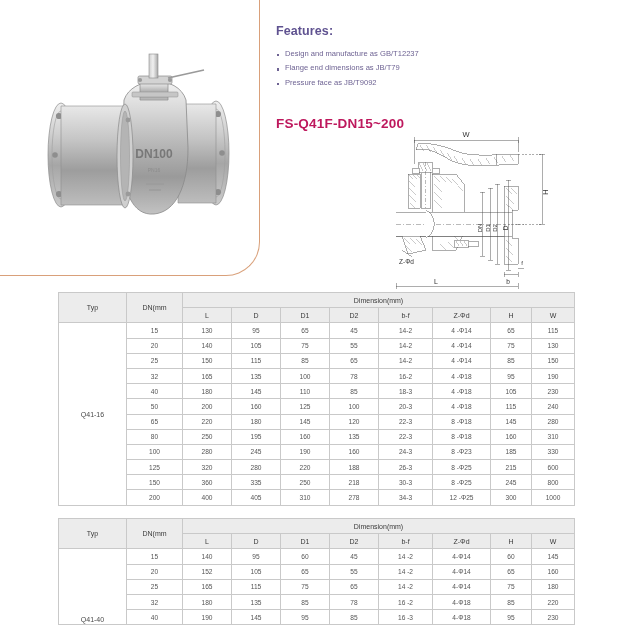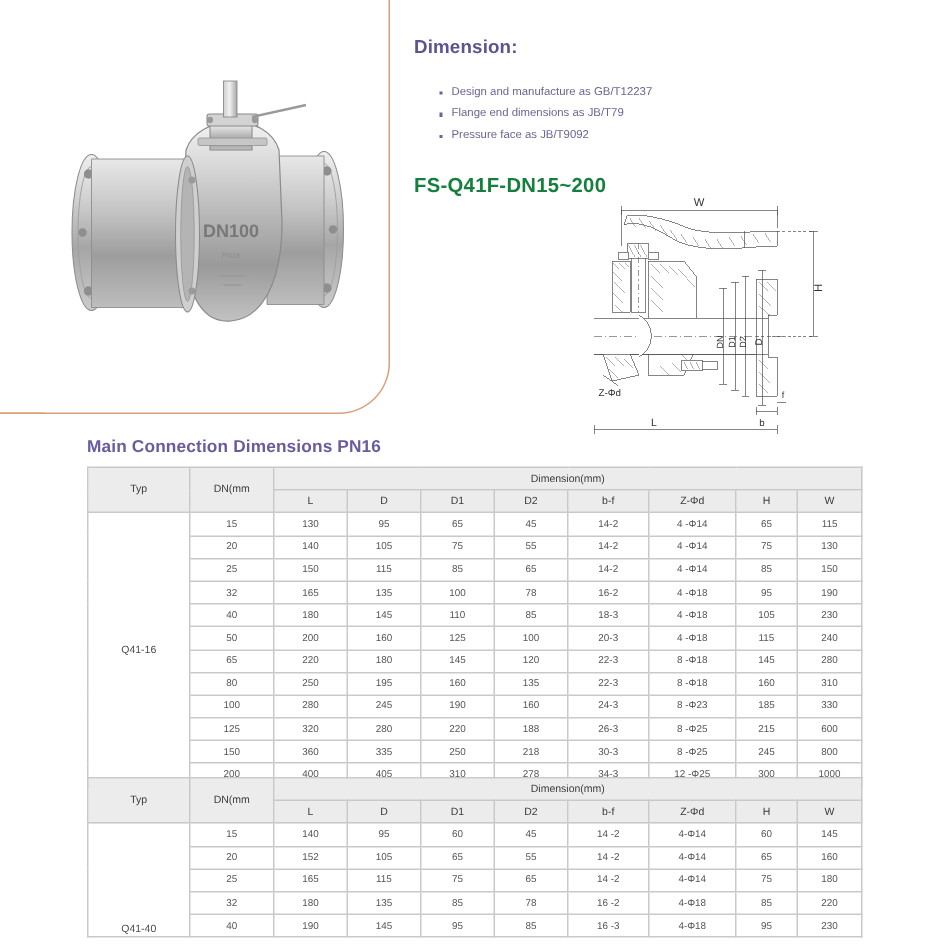--- a/index.html
+++ b/index.html
@@ -29,32 +29,32 @@
     position:absolute;left:28px;top:48px;width:225px;height:212px;
   }
   
   #features{
     position:absolute;left:276px;top:24px;width:215px;
   }
   #features h2{
     margin:0 0 9px 0;font-size:12.5px;font-weight:bold;color:#5f5290;
     letter-spacing:.1px;
   }
-  #features ul{margin:16px;padding:0;list-style:none;}
+  #features ul{margin:0;padding:0;list-style:none;}
   #features li{
     font-size:7.6px;color:#6e6393;line-height:1.9;
     padding-left:9px;position:relative;white-space:nowrap;
   }
   #features li:before{
     content:"";position:absolute;left:1px;top:7px;
     width:2.2px;height:2.2px;background:#6e6393;
   }
   #model-code{
     position:absolute;left:276px;top:116px;
-    font-size:13.5px;font-weight:bold;color:#15803d;letter-spacing:.2px;
+    font-size:13.5px;font-weight:bold;color:#be185d;letter-spacing:.2px;
   }
   
   #drawing{position:absolute;left:396px;top:124px;width:232px;height:168px;}
   
   .section{position:absolute;left:58px;width:516px;}
   .section-title{
     font-size:11.5px;font-weight:bold;color:#6b5b9e;margin:0 0 7px 0;
     letter-spacing:.1px;
   }
   table.dims{
@@ -149,21 +149,21 @@
 
     <path d="M140 30 L176 22" stroke="#9a9a9a" stroke-width="1.7" fill="none"></path>
     <rect x="104" y="44" width="46" height="5" rx="1" fill="#c6c6c6" stroke="#8e8e8e" stroke-width=".5"></rect>
 
     <circle cx="100" cy="72" r="2.4" fill="#9a9a9a"></circle>
     <circle cx="100" cy="146" r="2.4" fill="#9a9a9a"></circle>
   </svg>
 </div>
 
 <div id="features">
-  <h2>Dimension:</h2>
+  <h2>Features:</h2>
   <ul>
     <li>Design and manufacture as GB/T12237</li>
     <li>Flange end dimensions as JB/T79</li>
     <li>Pressure face as JB/T9092</li>
   </ul>
 </div>
 <div id="model-code">FS-Q41F-DN15~200</div>
 
 <div id="drawing">
   <svg viewBox="0 0 232 168" width="232" height="168">
@@ -269,21 +269,20 @@
         <line x1="0" y1="162" x2="122" y2="162"></line>
         <path d="M0 159 L0 165 M122 159 L122 165"></path>
         <text x="40" y="160" font-family="Liberation Sans, sans-serif" font-size="7" fill="#333" text-anchor="middle" stroke="none">L</text>
       </g>
 
     </g>
   </svg>
 </div>
 
 <div class="section" id="sec-pn16">
-  <div class="section-title">Main Connection Dimensions PN16</div>
   <table class="dims">
     <colgroup>
       <col style="width:68px">
         <col style="width:56px">
         <col style="width:49px">
         <col style="width:49px">
       <col style="width:49px">
         <col style="width:49px">
         <col style="width:54px">
         <col style="width:58px">

